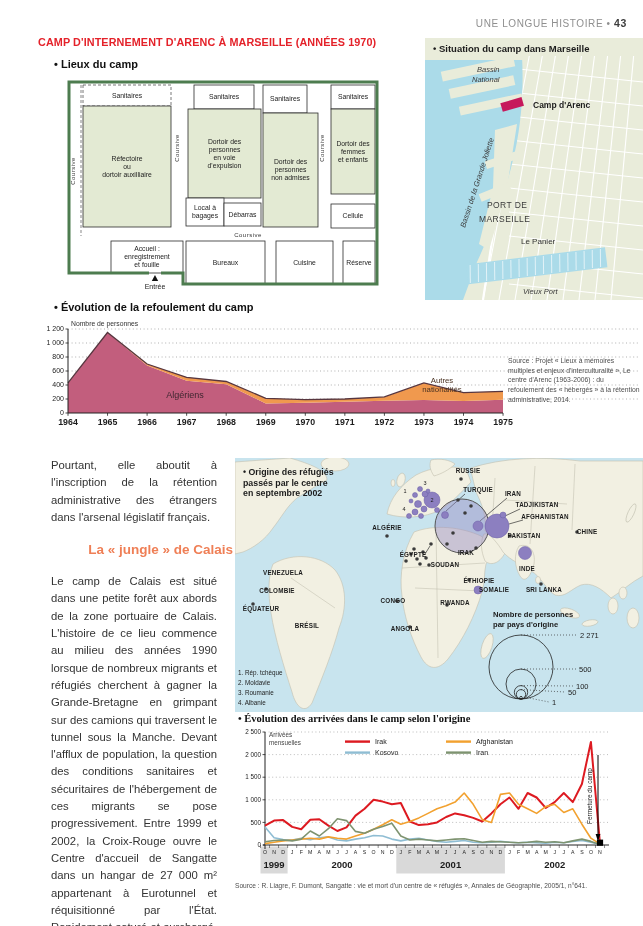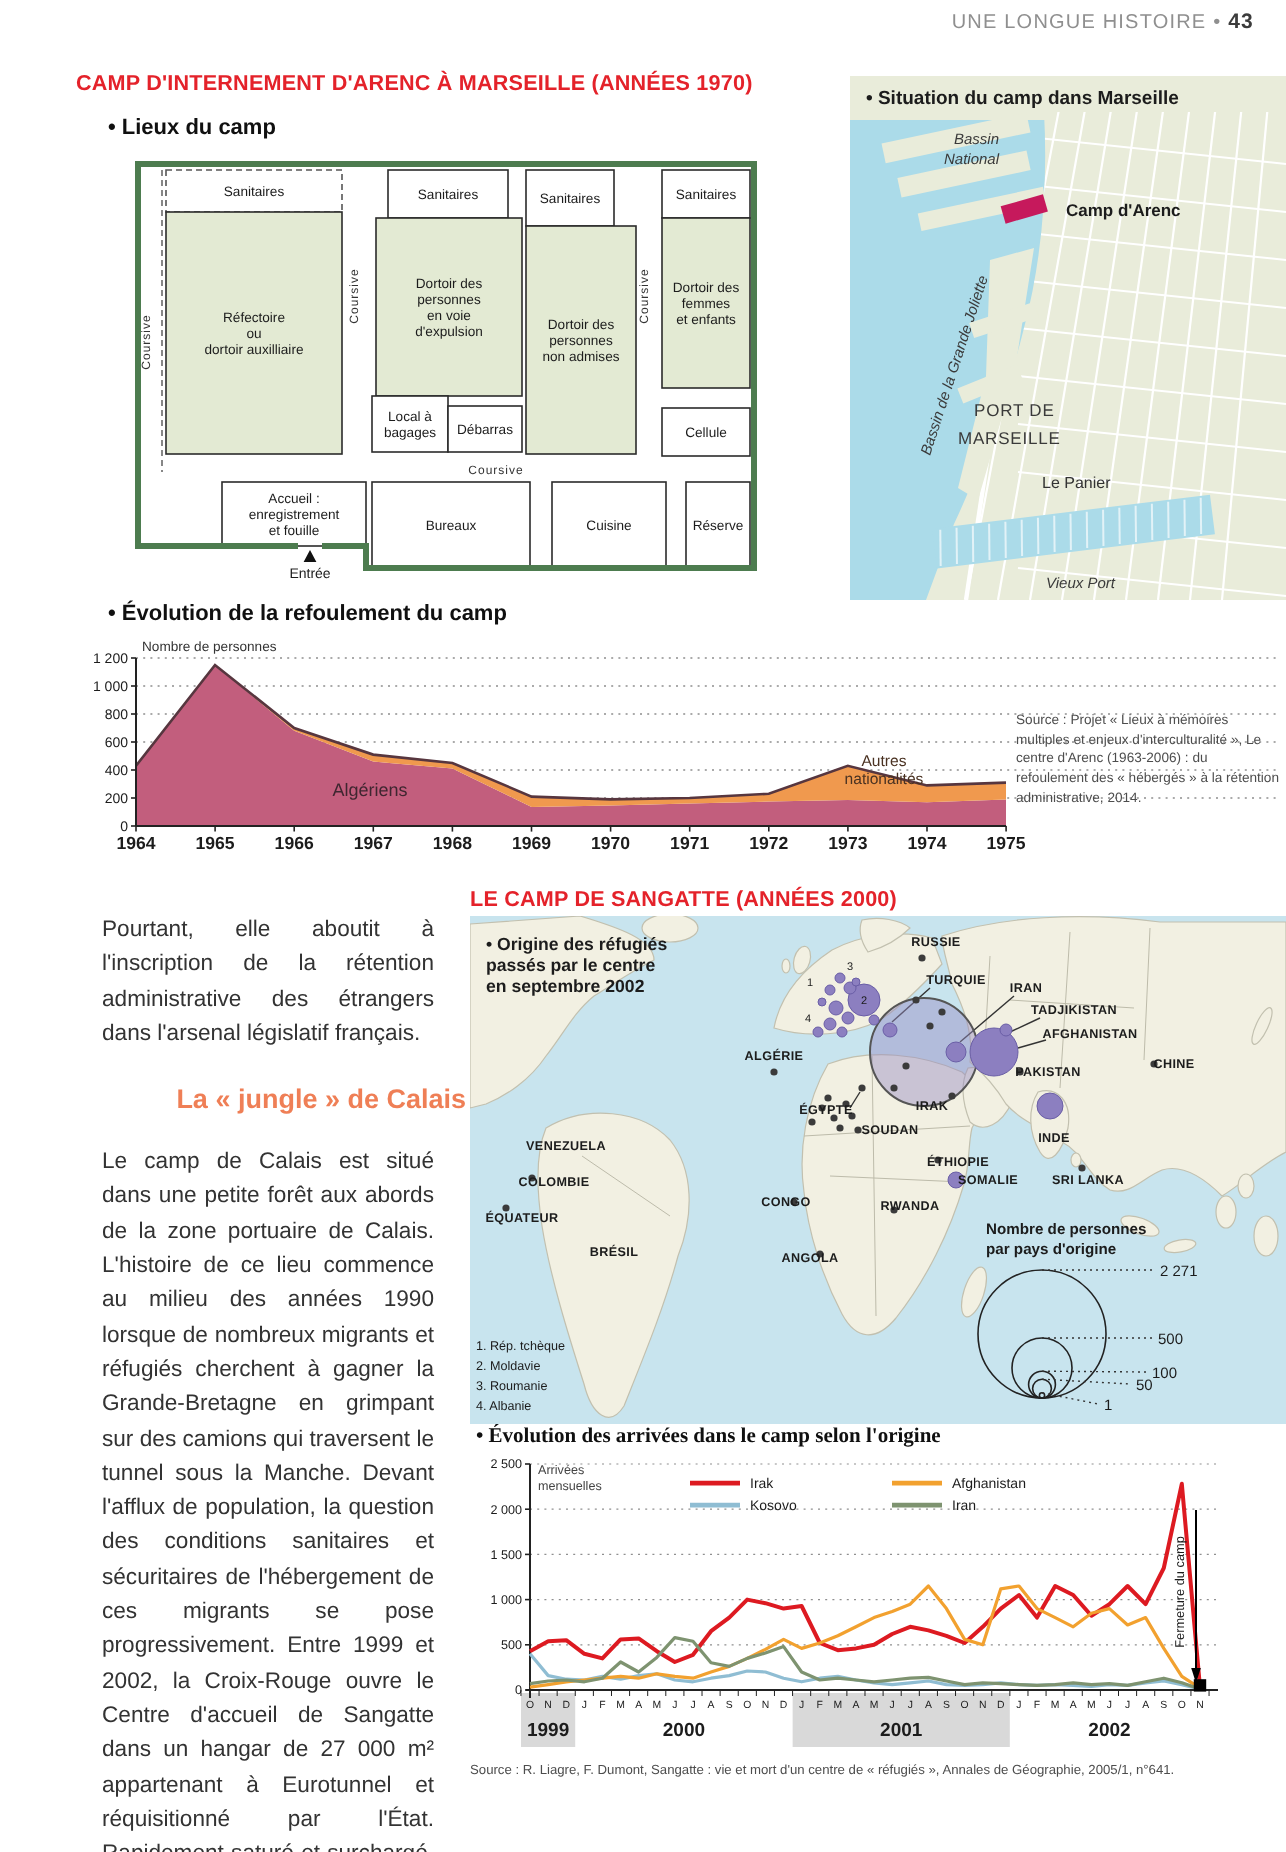--- a/index.html
+++ b/index.html
@@ -1,19 +1,19 @@
 <!DOCTYPE html>
 <html><head>
 <meta charset="utf-8">
 <style>
   html,body{margin:0;padding:0;background:#e8e8e8;}
   .page{position:relative;width:643px;height:926px;background:#ffffff;overflow:hidden;
         font-family:"Liberation Sans",sans-serif;color:#1c1c1c;}
   .abs{position:absolute;}
-  .header{top:5px;right:16px;font-size:10px;letter-spacing:.6px;color:#8f8f8f;}
+  .header{top:17px;right:16px;font-size:10px;letter-spacing:.6px;color:#8f8f8f;}
   .header b{color:#3c3c3c;font-size:10.5px;}
   .red-title{color:#e4222a;font-weight:bold;font-size:10.8px;letter-spacing:.1px;}
   .sub-label{font-weight:bold;font-size:11px;color:#101010;}
   .arenc-title{left:38px;top:36px;}
   .plan-label{left:54px;top:58px;}
   .chart1-label{left:54px;top:301px;}
   .source1{left:508px;top:356px;width:132px;font-size:6.8px;line-height:1.42;color:#4d4d4d;}
   .leftcol{left:35px;top:441px;width:198px;}
   .leftcol p{margin:16px;font-size:11.3px;line-height:17.3px;text-align:justify;color:#333;}
   .jungle-head{margin:14px 0 3px 0;font-size:13.5px;font-weight:bold;color:#ef7f56;text-align:right;}
@@ -208,21 +208,20 @@
       <text x="412" y="77" font-size="7.8" fill="#4a3222" text-anchor="middle">nationalités</text>
     </svg>
   <div class="abs source1">Source : Projet « Lieux à mémoires multiples et enjeux d'interculturalité », Le centre d'Arenc (1963-2006) : du refoulement des « hébergés » à la rétention administrative, 2014.</div>
 
   <div class="abs leftcol">
     <p>Pourtant, elle aboutit à l'inscription de la rétention administrative des étrangers dans l'arsenal législatif français.</p>
     <h3 class="jungle-head">La « jungle » de Calais</h3>
     <p>Le camp de Calais est situé dans une petite forêt aux abords de la zone portuaire de Calais. L'histoire de ce lieu commence au milieu des années 1990 lorsque de nombreux migrants et réfugiés cherchent à gagner la Grande-Bretagne en grimpant sur des camions qui traversent le tunnel sous la Manche. Devant l'afflux de population, la question des conditions sanitaires et sécuritaires de l'hébergement de ces migrants se pose progressivement. Entre 1999 et 2002, la Croix-Rouge ouvre le Centre d'accueil de Sangatte dans un hangar de 27 000 m² appartenant à Eurotunnel et réquisitionné par l'État. Rapidement saturé et surchargé, ce centre ferme ses portes en 2002. Une première « jungle » (venant du mot persan jangal signifiant les bois où sont installés les campements) apparaît alors dans des bosquets aux alentours du port de Calais. Parmi les migrants de la « jungle » se trouvent des populations principalement en provenance d'Afghanistan, du Darfour, de Syrie, d'Irak ou d'Érythrée.</p>
   </div>
 
-  <div class="abs red-title sangatte-title">LE CAMP DE SANGATTE (ANNÉES 2000)</div>
 
   <svg id="sang-map" class="abs" style="left:235px;top:458px;" width="408" height="254" viewBox="0 0 408 254">
     <rect x="0" y="0" width="408" height="254" fill="#c8e4ee"></rect>
     <g fill="#f2f0e2" stroke="#c2c0af" stroke-width="0.6">
       <path d="M0,4 L55,0 C75,6 92,12 92,22 C80,28 72,34 62,40 C52,48 46,60 38,70 C30,82 18,90 8,94 L0,96 Z"></path>
       <ellipse cx="100" cy="6" rx="14" ry="7"></ellipse>
       <path d="M38,106 C58,94 86,97 100,112 C112,127 112,150 104,170 C97,196 87,220 77,245 C70,256 61,250 57,234 C49,209 40,180 36,155 C33,135 33,118 38,106 Z"></path>
       <path d="M152,56 C155,40 166,27 181,17 C196,9 216,7 231,11 L236,24 C226,35 216,45 205,52 C190,60 168,61 152,56 Z"></path>
       <ellipse cx="166" cy="22" rx="4" ry="7" transform="rotate(15 166 22)"></ellipse>
       <ellipse cx="158" cy="25" rx="2" ry="3.5"></ellipse>

